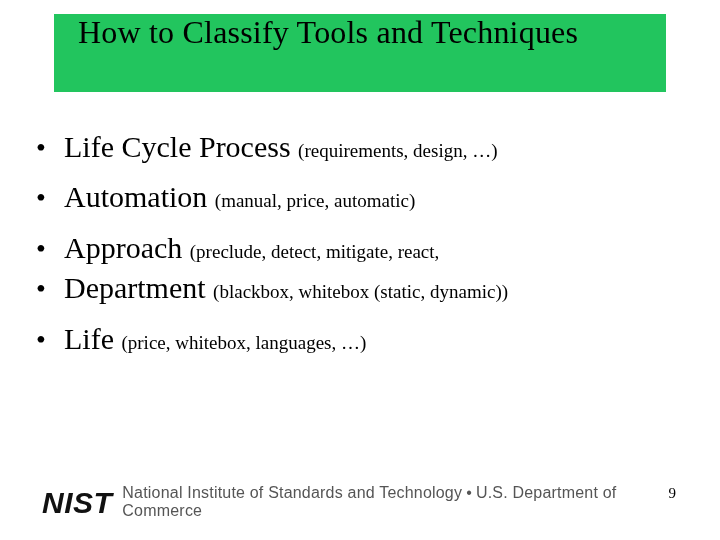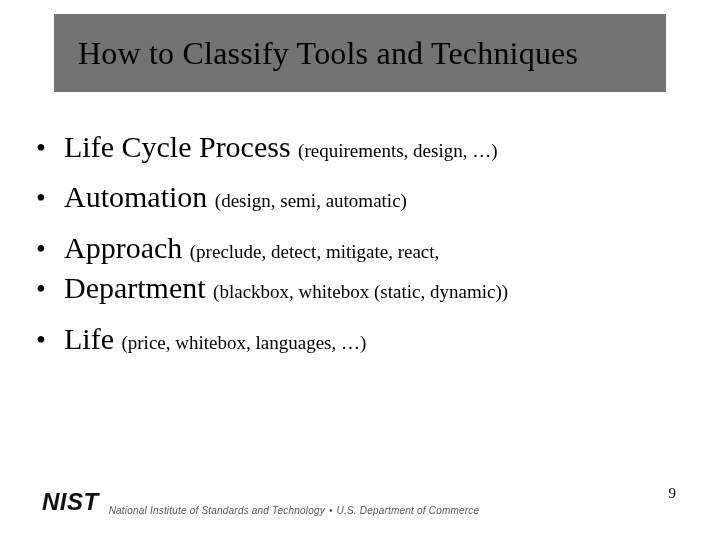--- a/index.html
+++ b/index.html
@@ -17,23 +17,22 @@
     width: 720px;
     height: 540px;
     box-sizing: border-box;
   }
   .title-box {
     position: absolute;
     left: 54px;
     top: 14px;
     width: 612px;
     height: 78px;
-    background: #737373;
+    background: #22c55e;
     display: flex;
-    align-items: center;
     padding-left: 24px;
     box-sizing: border-box;
   }
   .title-text {
     font-size: 32px;
     font-weight: 400;
     letter-spacing: 0.2px;
   }
   .bullets {
     position: absolute;
@@ -79,32 +78,31 @@
     align-items: center;
   }
   .nist-logo {
     display: flex;
     align-items: flex-end;
     gap: 10px;
   }
   .nist-mark {
     font-family: Arial, Helvetica, sans-serif;
     font-weight: 900;
-    font-size: 24px;
+    font-size: 30px;
     letter-spacing: 0.5px;
     color: #111;
     position: relative;
     font-style: italic;
   }
   .nist-sub {
     font-family: Arial, Helvetica, sans-serif;
-    font-size: 10px;
+    font-size: 16px;
     color: #555;
     letter-spacing: 0.2px;
-    font-style: italic;
   }
   .nist-sub .sep {
     margin: 0 4px;
   }
   .page-num {
     position: absolute;
     right: 44px;
     bottom: 38px;
     font-size: 15px;
     font-family: "Times New Roman", Times, serif;
@@ -124,21 +122,21 @@
     <div class="bullet">
       <span class="dot">•</span>
       <span class="bline">
         <span class="big">Life Cycle Process </span><span class="small">(requirements, design, …)</span>
       </span>
     </div>
 
     <div class="bullet">
       <span class="dot">•</span>
       <span class="bline">
-        <span class="big">Automation </span><span class="small">(design, semi, automatic)</span>
+        <span class="big">Automation </span><span class="small">(manual, price, automatic)</span>
       </span>
     </div>
 
     <div class="bullet" style="margin-bottom:2px;">
       <span class="dot">•</span>
       <span class="bline">
         <span class="big">Approach </span><span class="small">(preclude, detect, mitigate, react, </span>
       </span>
     </div>
 

